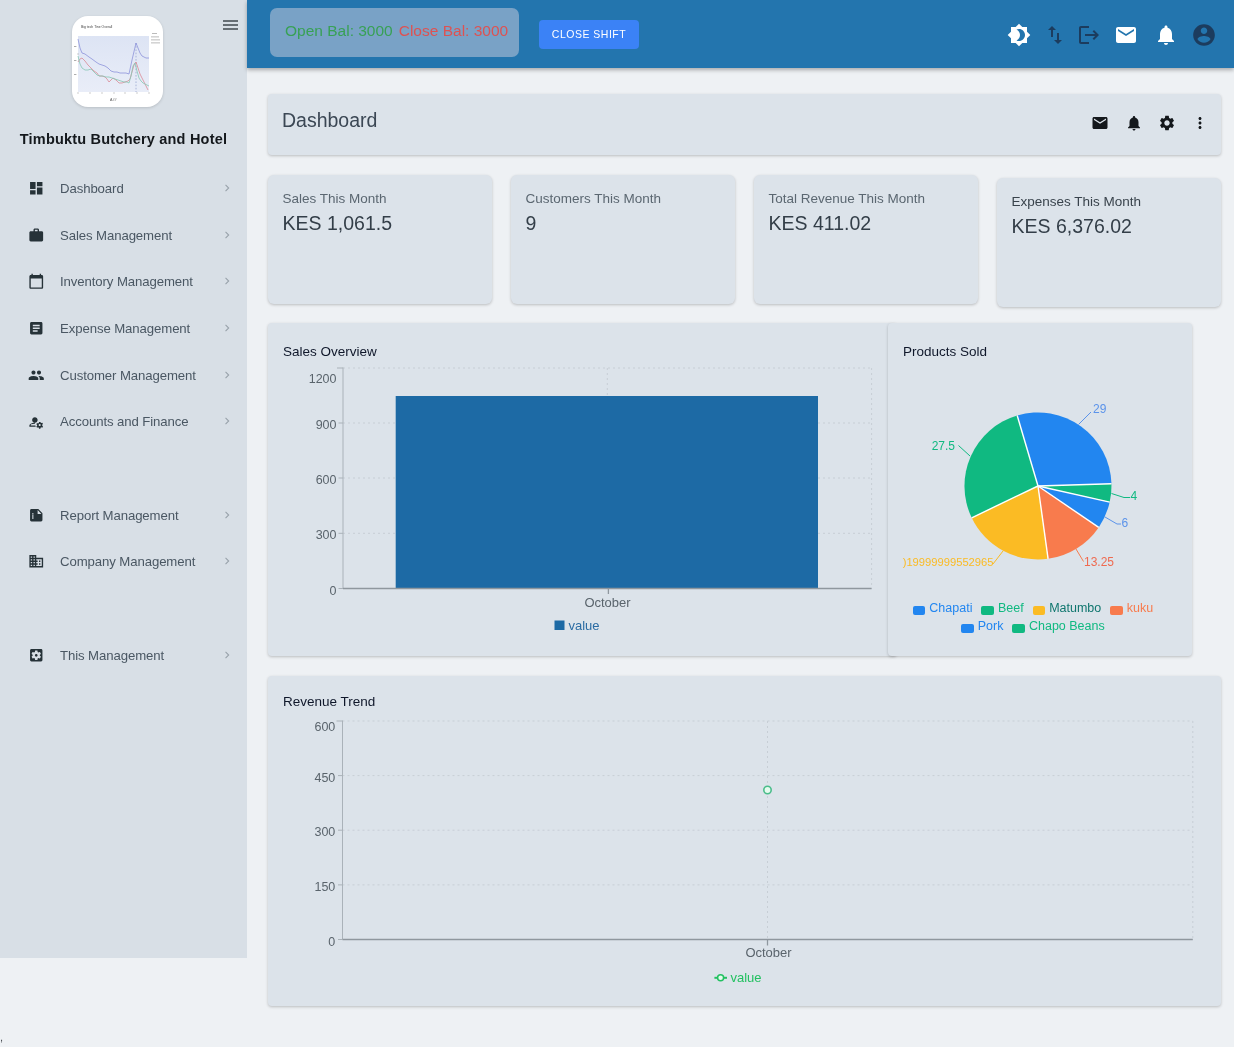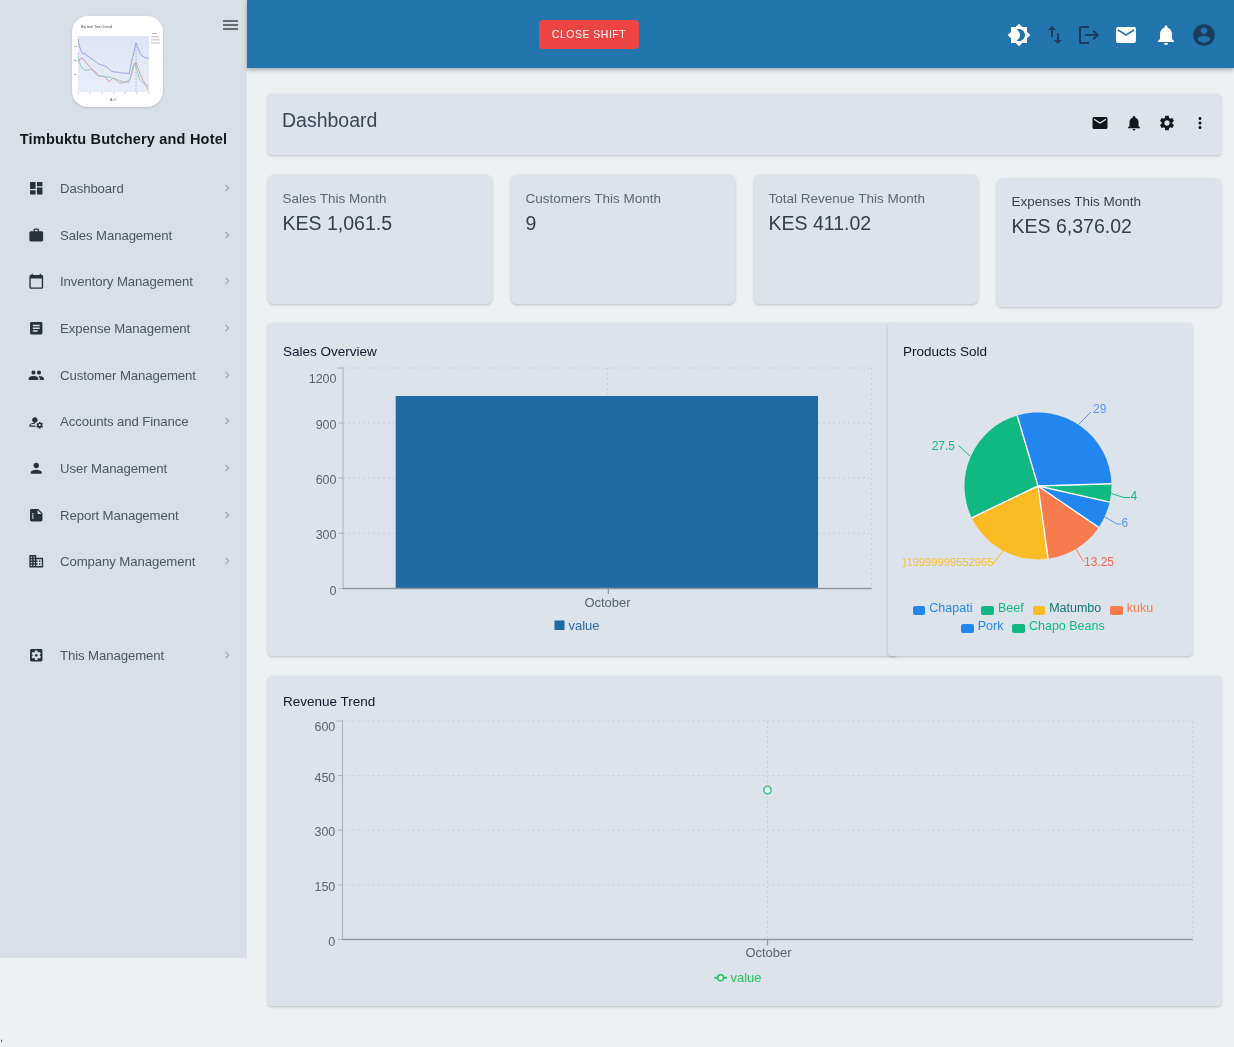--- a/index.html
+++ b/index.html
@@ -11,21 +11,21 @@
 #burger div { height:2px; background:#666e74; margin-bottom:2px; }
 #brand { position:absolute; left:0; top:131px; width:247px; text-align:center; font-size:14.5px; font-weight:bold; color:#14181c; letter-spacing:.2px; }
 .mi { position:absolute; left:0; width:247px; height:46px; }
 .mi svg.icn { position:absolute; left:27.5px; top:6.5px; }
 .mi span { position:absolute; left:60px; top:7.5px; font-size:13.2px; letter-spacing:-0.1px; color:#4a5763; }
 .mi .chev { position:absolute; left:222px; top:9.5px; width:10px; height:10px; }
 
 #topbar { position:absolute; left:247px; top:0; width:987px; height:68px; background:#2375ae; box-shadow:0 2px 4px rgba(0,0,0,.3); }
 #balbox { position:absolute; left:23px; top:8px; width:249px; height:49px; background:#79a2c6; border-radius:7px; font-size:15.5px; line-height:46px; padding-left:15px; }
 #balbox .g { color:#38a155; } #balbox .r { color:#de5252; margin-left:6px; }
-#closeshift { position:absolute; left:292px; top:20px; width:100px; height:29px; background:#ef4444; border-radius:4px; color:#fff; font-size:10.5px; text-align:center; line-height:29px; letter-spacing:.5px; font-family:"Liberation Sans",sans-serif; }
+#closeshift { position:absolute; left:292px; top:20px; width:100px; height:29px; background:#3b82f6; border-radius:4px; color:#fff; font-size:10.5px; text-align:center; line-height:29px; letter-spacing:.5px; font-family:"Liberation Sans",sans-serif; }
 .ticon { position:absolute; top:23px; }
 
 .card { position:absolute; background:#dce3ea; border-radius:4px; box-shadow:0 1px 3px rgba(0,0,0,.22); }
 #hdrcard { left:268px; top:94px; width:953px; height:61px; }
 #hdrcard h1 { position:absolute; left:14px; top:15px; font-size:19.5px; font-weight:normal; color:#3b4754; }
 .hicon { position:absolute; top:114px; }
 .stat { top:175px; width:224px; height:129px; border-radius:6px;text-align:center; }
 .stat .lbl { position:absolute; left:14.5px; top:16px; font-size:13.5px; color:#5b6771; }
 .stat .val { position:absolute; left:14.5px; top:36.5px; font-size:19.5px; color:#333e48; }
 #sales-card { left:268px; top:323px; width:629px; height:333px; }
@@ -129,29 +129,20 @@
   </div>
   <div class="mi" style="top:406px;">
     <svg class="icn" width="16.5" height="16.5" viewBox="0 0 24 24">
         <path fill="#263238" d="M10 14c2.21 0 4-1.79 4-4s-1.79-4-4-4-4 1.79-4 4 1.79 4 4 4zm-6 4v-.65c0-.34.16-.66.41-.81C6.1 15.83 8.03 15.5 10 15.5c.03 0 .05 0 .08.01l.37-1.49c-.15-.01-.3-.02-.45-.02-2.42 0-4.68.67-6.61 1.82-.88.52-1.39 1.5-1.39 2.53V20h9.26l-.5-2H4zm16.75-.5c0-.22-.03-.42-.06-.63l1.14-1.01-1-1.73-1.45.49c-.32-.27-.68-.48-1.08-.63L18 13h-2l-.3 1.49c-.4.15-.76.36-1.08.63l-1.45-.49-1 1.73 1.14 1.01c-.03.21-.06.41-.06.63s.03.42.06.63l-1.14 1.01 1 1.73 1.45-.49c.32.27.68.48 1.08.63L16 23h2l.3-1.49c.4-.15.76-.36 1.08-.63l1.45.49 1-1.73-1.14-1.01c.03-.21.06-.41.06-.63zM17 19c-.83 0-1.5-.67-1.5-1.5S16.17 16 17 16s1.5.67 1.5 1.5S17.83 19 17 19z"></path>
       </svg>
     <span>Accounts and Finance</span>
     <svg class="chev" viewBox="0 0 24 24">
         <path fill="none" stroke="#98a2aa" stroke-width="2.6" d="M8.5 4.5l7.5 7.5-7.5 7.5"></path>
       </svg>
   </div>
-  <div class="mi" style="top:453px;">
-    <svg class="icn" width="16.5" height="16.5" viewBox="0 0 24 24">
-        <path fill="#263238" d="M12 12c2.21 0 4-1.79 4-4s-1.79-4-4-4-4 1.79-4 4 1.79 4 4 4zm0 2c-2.67 0-8 1.34-8 4v2h16v-2c0-2.66-5.33-4-8-4z"></path>
-      </svg>
-    <span>User Management</span>
-    <svg class="chev" viewBox="0 0 24 24">
-        <path fill="none" stroke="#98a2aa" stroke-width="2.6" d="M8.5 4.5l7.5 7.5-7.5 7.5"></path>
-      </svg>
-  </div>
   <div class="mi" style="top:500px;text-align:right;">
     <svg class="icn" width="16.5" height="16.5" viewBox="0 0 24 24">
         <path fill="#263238" d="M15 3H5c-1.1 0-1.99.9-1.99 2L3 19c0 1.1.89 2 1.99 2H19c1.1 0 2-.9 2-2V9l-6-6zM8 11H6V9h2v2zm0 3H6v-2h2v2zm0 3H6v-2h2v2zm6-7V4.5L19.5 10H14z"></path>
       </svg>
     <span>Report Management</span>
     <svg class="chev" viewBox="0 0 24 24">
         <path fill="none" stroke="#98a2aa" stroke-width="2.6" d="M8.5 4.5l7.5 7.5-7.5 7.5"></path>
       </svg>
   </div>
   <div class="mi" style="top:546px;">
@@ -167,20 +158,21 @@
     <svg class="icn" width="16.5" height="16.5" viewBox="0 0 24 24">
         <path fill="#263238" d="M12 10c-1.1 0-2 .9-2 2s.9 2 2 2 2-.9 2-2-.9-2-2-2zm7-7H5c-1.1 0-2 .9-2 2v14c0 1.1.9 2 2 2h14c1.1 0 2-.9 2-2V5c0-1.1-.9-2-2-2zm-1.75 9c0 .23-.02.46-.05.68l1.48 1.16c.13.11.17.3.08.45l-1.4 2.42c-.09.15-.27.21-.43.15l-1.74-.7c-.36.28-.76.51-1.18.69l-.26 1.85c-.03.17-.18.3-.35.3h-2.8c-.17 0-.32-.13-.35-.29l-.26-1.85c-.43-.18-.82-.41-1.18-.69l-1.74.7c-.16.06-.34 0-.43-.15l-1.4-2.42c-.09-.15-.05-.34.08-.45l1.48-1.16c-.03-.23-.05-.46-.05-.69 0-.23.02-.46.05-.68l-1.48-1.16c-.13-.11-.17-.3-.08-.45l1.4-2.42c.09-.15.27-.21.43-.15l1.74.7c.36-.28.76-.51 1.18-.69l.26-1.85c.03-.17.18-.3.35-.3h2.8c.17 0 .32.13.35.29l.26 1.85c.43.18.82.41 1.18.69l1.74-.7c.16-.06.34 0 .43.15l1.4 2.42c.09.15.05.34-.08.45l-1.48 1.16c.03.23.05.46.05.69z"></path>
       </svg>
     <span>This Management</span>
     <svg class="chev" viewBox="0 0 24 24">
         <path fill="none" stroke="#98a2aa" stroke-width="2.6" d="M8.5 4.5l7.5 7.5-7.5 7.5"></path>
       </svg>
   </div>
 </div>
 <div id="topbar">
+  <div id="balbox"><span class="g">Open Bal: 3000</span><span class="r">Close Bal: 3000</span></div>
   <div id="closeshift">CLOSE SHIFT</div>
   <svg class="ticon" style="left:760px; top:23px;" width="24" height="24" viewBox="0 0 24 24">
       <path fill="#ffffff" d="M20 8.69V4h-4.69L12 .69 8.69 4H4v4.69L.69 12 4 15.31V20h4.69L12 23.31 15.31 20H20v-4.69L23.31 12 20 8.69zM12 18c-.89 0-1.74-.2-2.5-.55C11.56 16.5 13 14.42 13 12s-1.44-4.5-3.5-5.45C10.26 6.2 11.11 6 12 6c3.31 0 6 2.69 6 6s-2.69 6-6 6z"></path>
     </svg>
   <svg class="ticon" style="left:796px; top:23px;" width="24" height="24" viewBox="0 0 24 24">
       <path fill="#1c3c5e" d="M16 17.01V10h-2v7.01h-3L15 21l4-3.99h-3zM9 3L5 6.99h3V14h2V6.99h3L9 3z"></path>
     </svg>
   <svg class="ticon" style="left:830px; top:23px;" width="24" height="24" viewBox="0 0 24 24">
       <path fill="#1c3c5e" d="M17 7l-1.41 1.41L18.17 11H8v2h10.17l-2.58 2.58L17 17l5-5zM4 5h8V3H4c-1.1 0-2 .9-2 2v14c0 1.1.9 2 2 2h8v-2H4V5z"></path>
     </svg>

